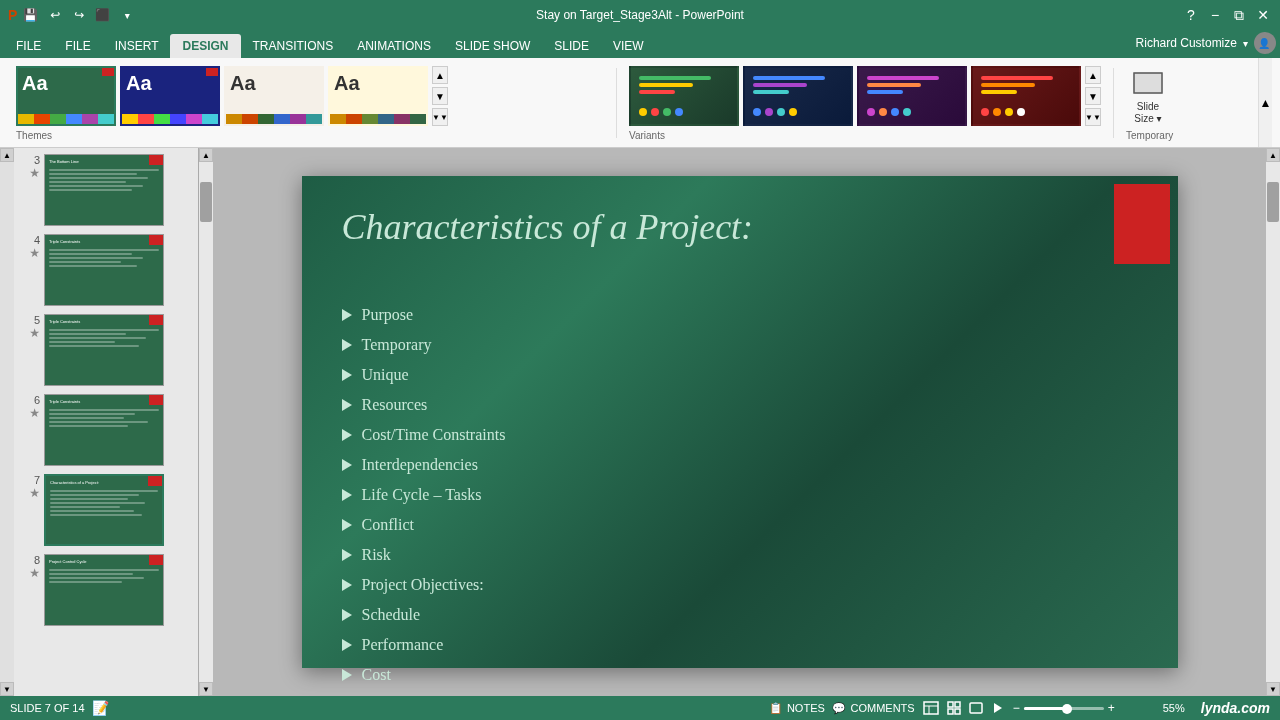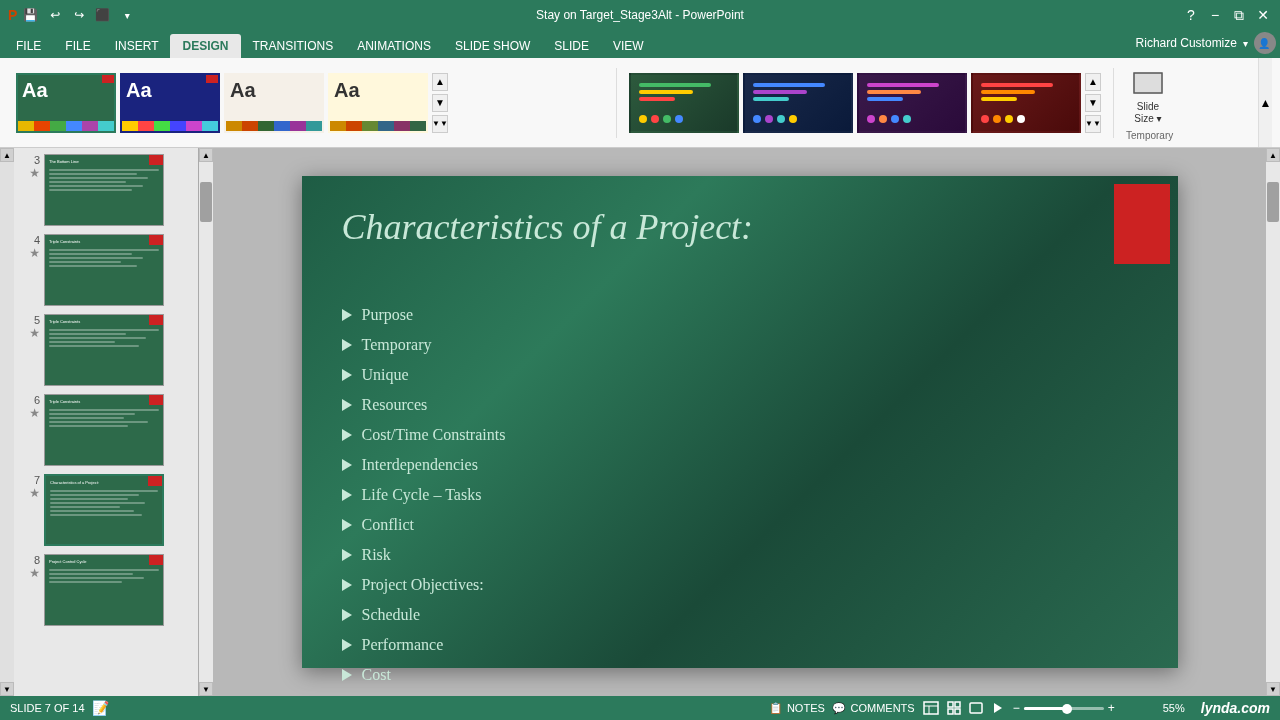--- a/index.html
+++ b/index.html
@@ -385,20 +385,21 @@
           <div class="color-dot" style="background:#883366;"></div>
           <div class="color-dot" style="background:#336644;"></div>
         </div>
       </div>
       <div class="scroll-arrows">
         <div class="scroll-arrow">▲</div>
         <div class="scroll-arrow">▼</div>
         <div class="scroll-arrow" style="font-size:8px;">▼▼</div>
       </div>
     </div>
+    <div class="ribbon-section-label">Themes</div>
   </div>
 
   <div class="ribbon-divider"></div>
 
   <div style="display:flex;flex-direction:column;padding:4px 8px;">
     <div class="ribbon-content" style="gap:4px;">
 
       <div class="variant-item v1">
         <div class="variant-bars">
           <div class="variant-bar" style="background:#44bb66;width:80%;"></div>
@@ -453,20 +454,21 @@
           <div class="variant-dot" style="background:#ffcc00;"></div>
           <div class="variant-dot" style="background:#ffffff;"></div>
         </div>
       </div>
       <div class="scroll-arrows">
         <div class="scroll-arrow">▲</div>
         <div class="scroll-arrow">▼</div>
         <div class="scroll-arrow" style="font-size:8px;">▼▼</div>
       </div>
     </div>
+    <div class="ribbon-section-label">Variants</div>
   </div>
 
   <div class="ribbon-divider"></div>
 
   <div style="display:flex;flex-direction:column;padding:4px 8px;min-width:140px;">
     <div class="ribbon-content customize-btns">
       <div class="customize-btn">
         <div class="customize-btn-icon">
           <svg width="32" height="32" viewBox="0 0 32 32">
             <rect x="2" y="6" width="28" height="20" fill="#dddddd" stroke="#888" stroke-width="1.5"></rect>

